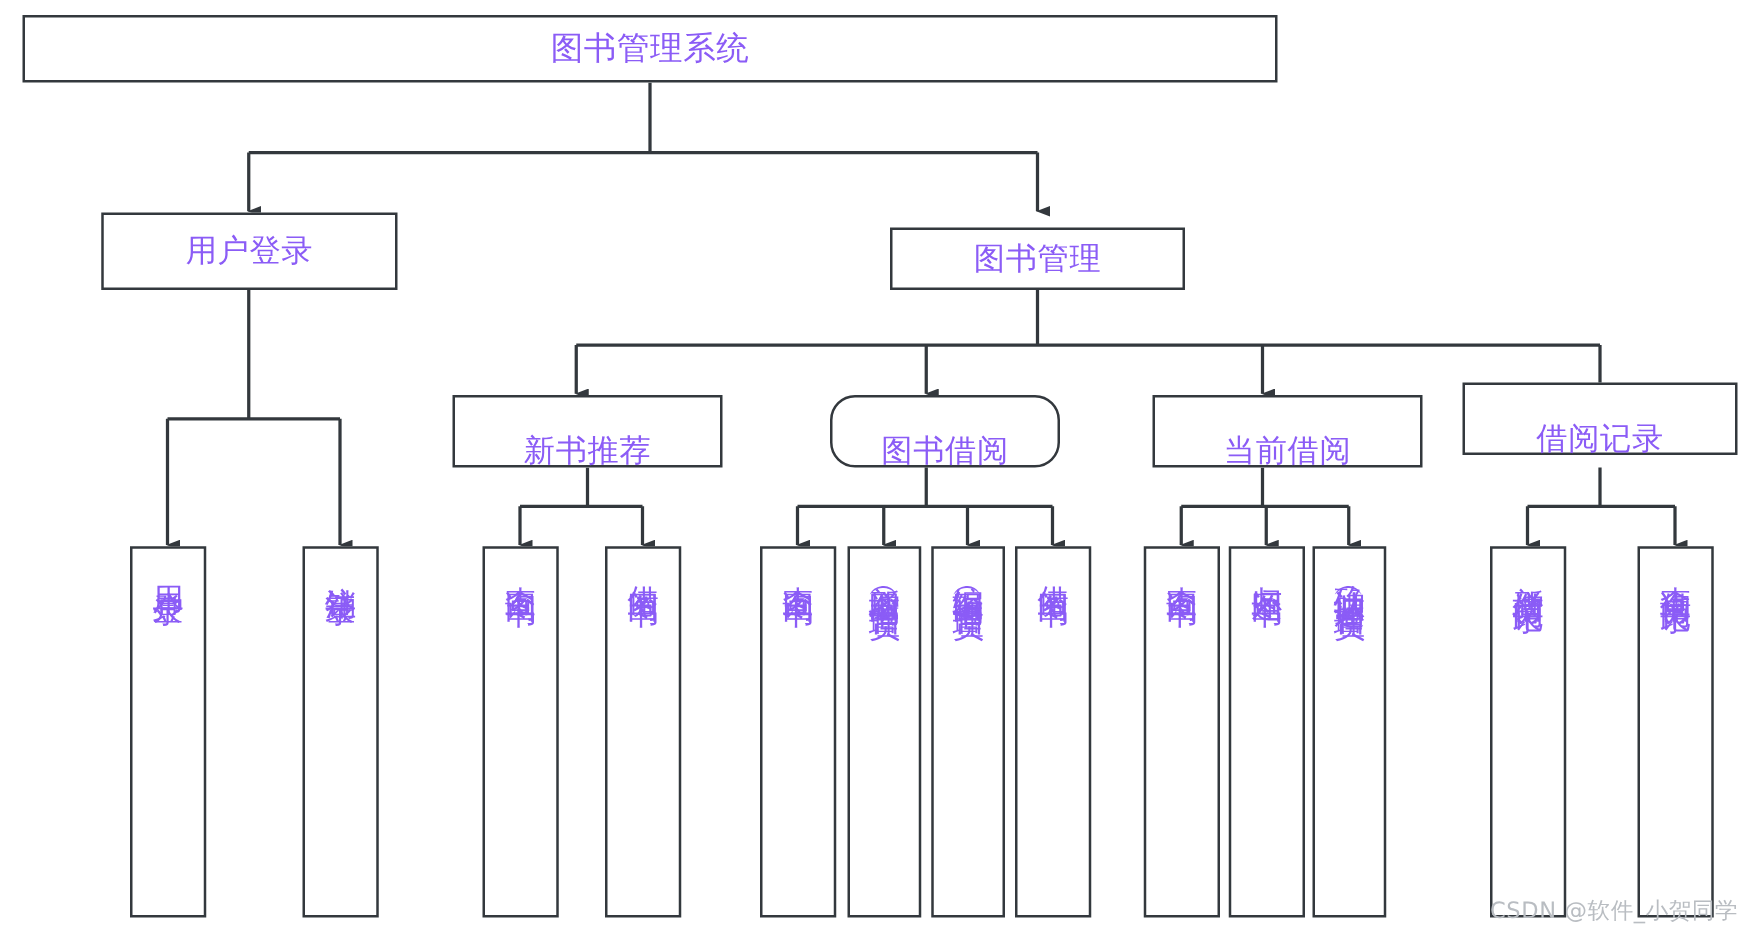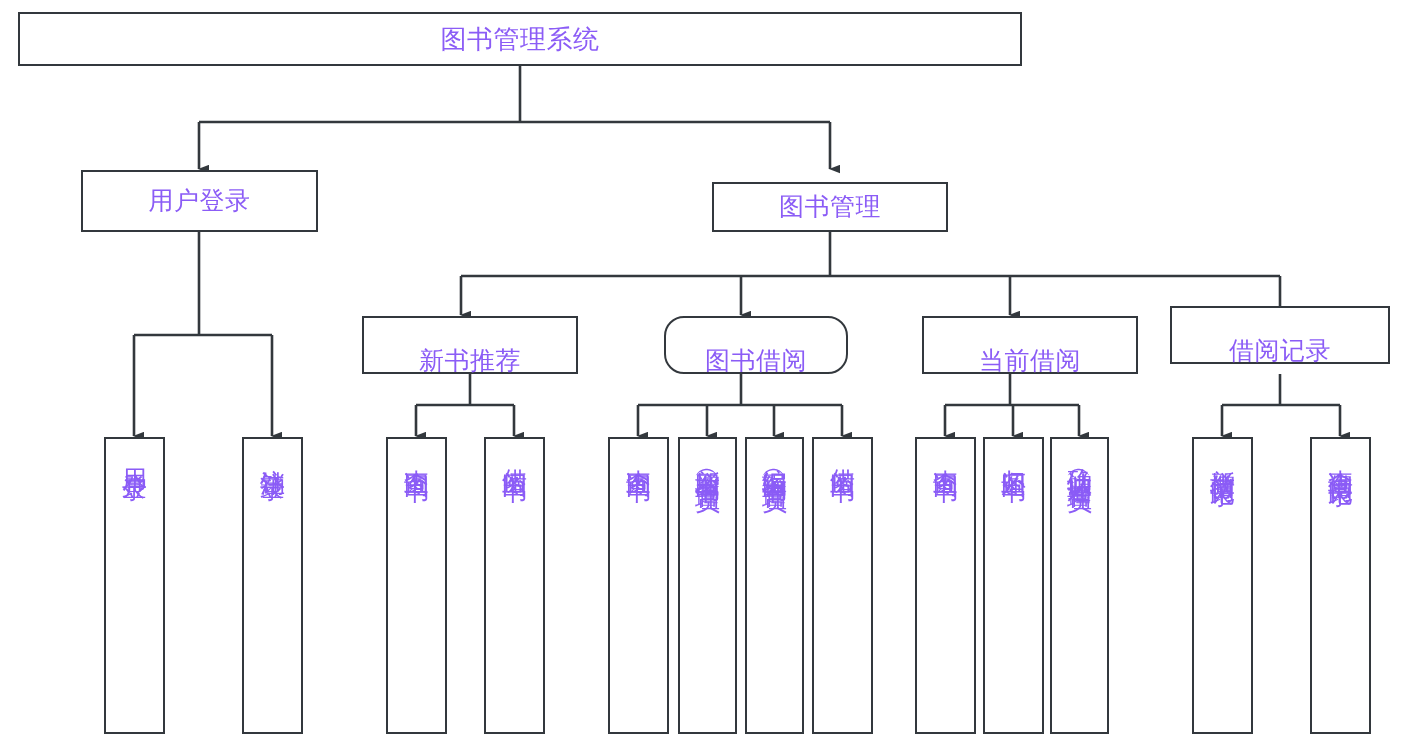--- a/index.html
+++ b/index.html
@@ -169,13 +169,14 @@
       <div class="node level-leaf" style="left: 1050px; top: 437px; width: 59px; height: 297px; border-color: rgb(51, 56, 61); background: rgb(255, 255, 255);">
         <span class="node-label">确认归还（管理员）</span>
       </div>
       <div class="node level-leaf" style="left: 1192px; top: 437px; width: 61px; height: 297px; border-color: rgb(51, 56, 61); background: rgb(255, 255, 255);">
         <span class="node-label">新增借阅记录</span>
       </div>
       <div class="node level-leaf" style="left: 1310px; top: 437px; width: 61px; height: 297px; border-color: rgb(51, 56, 61); background: rgb(255, 255, 255);">
         <span class="node-label">查询借阅记录</span>
       </div>
     </div>
+  <div class="watermark" style="left: 1192px; top: 716px; color: rgb(185, 189, 194);">CSDN @软件_小贺同学</div>
 </div>
 
 </body></html>

